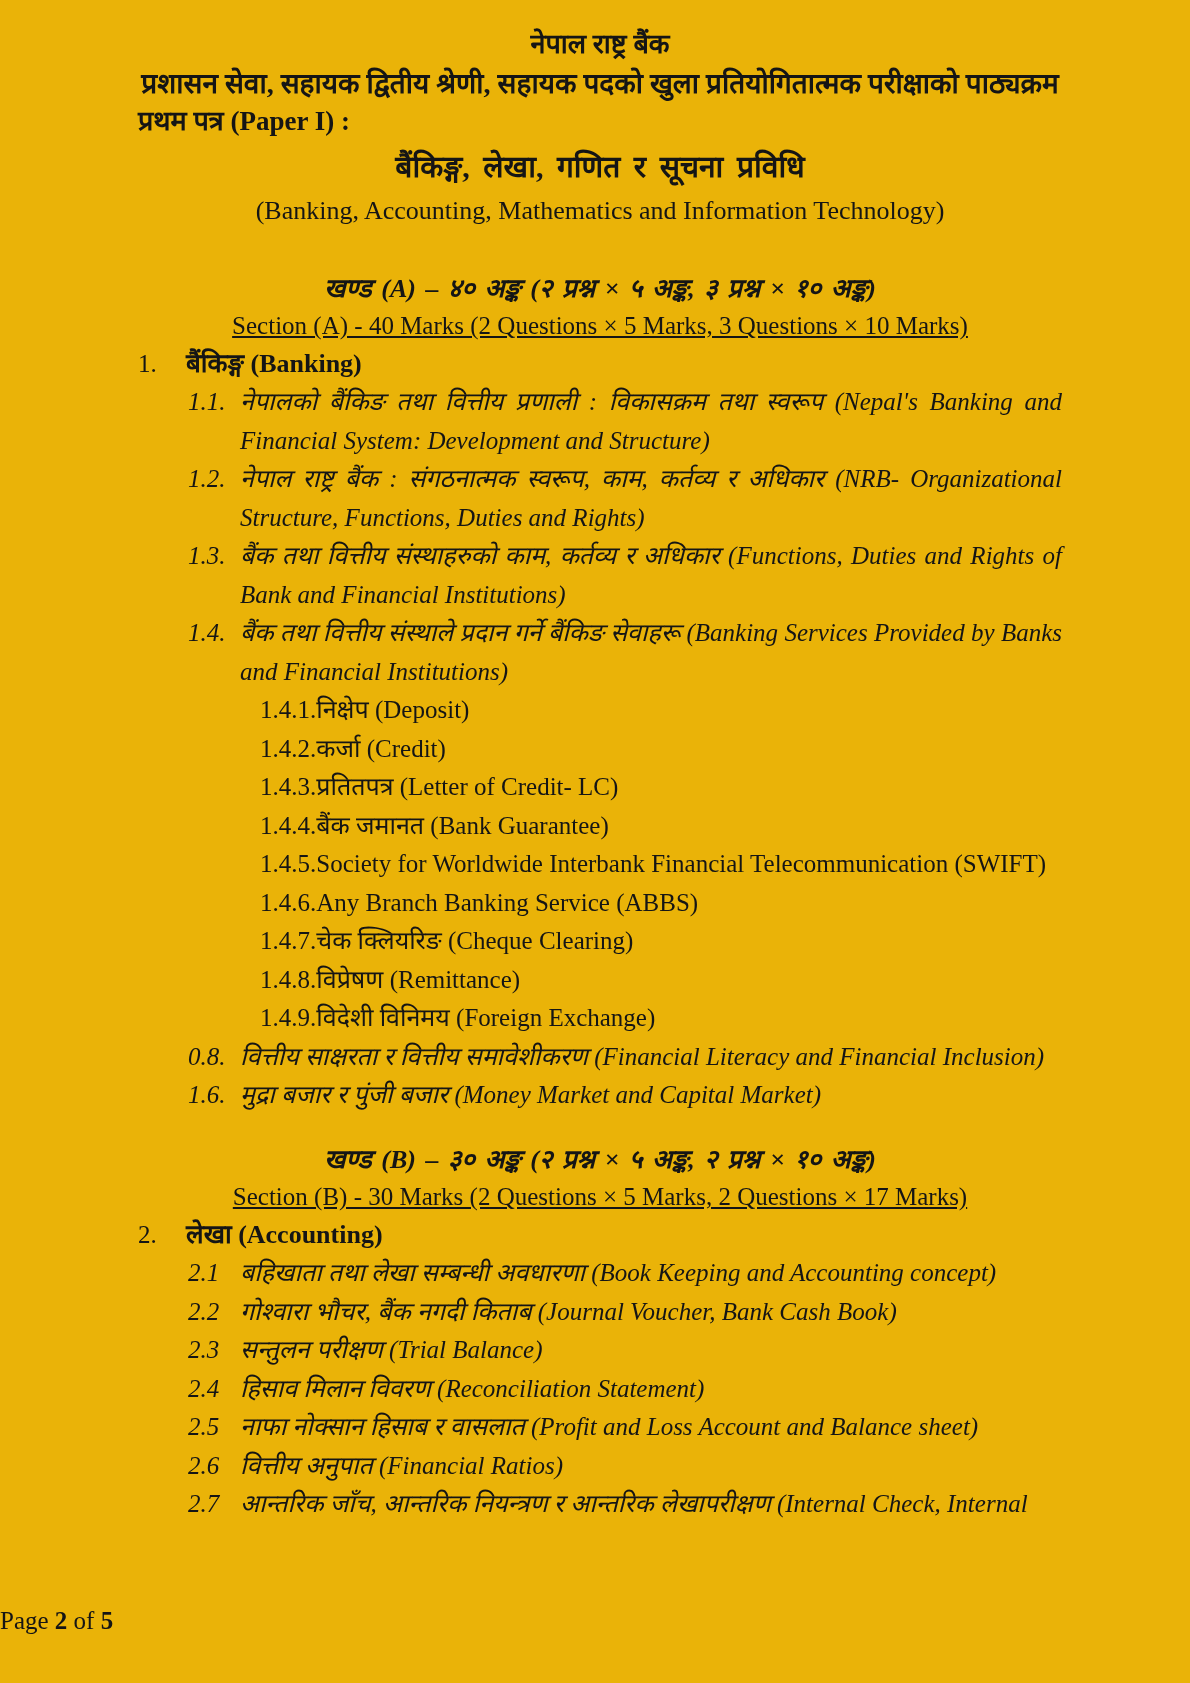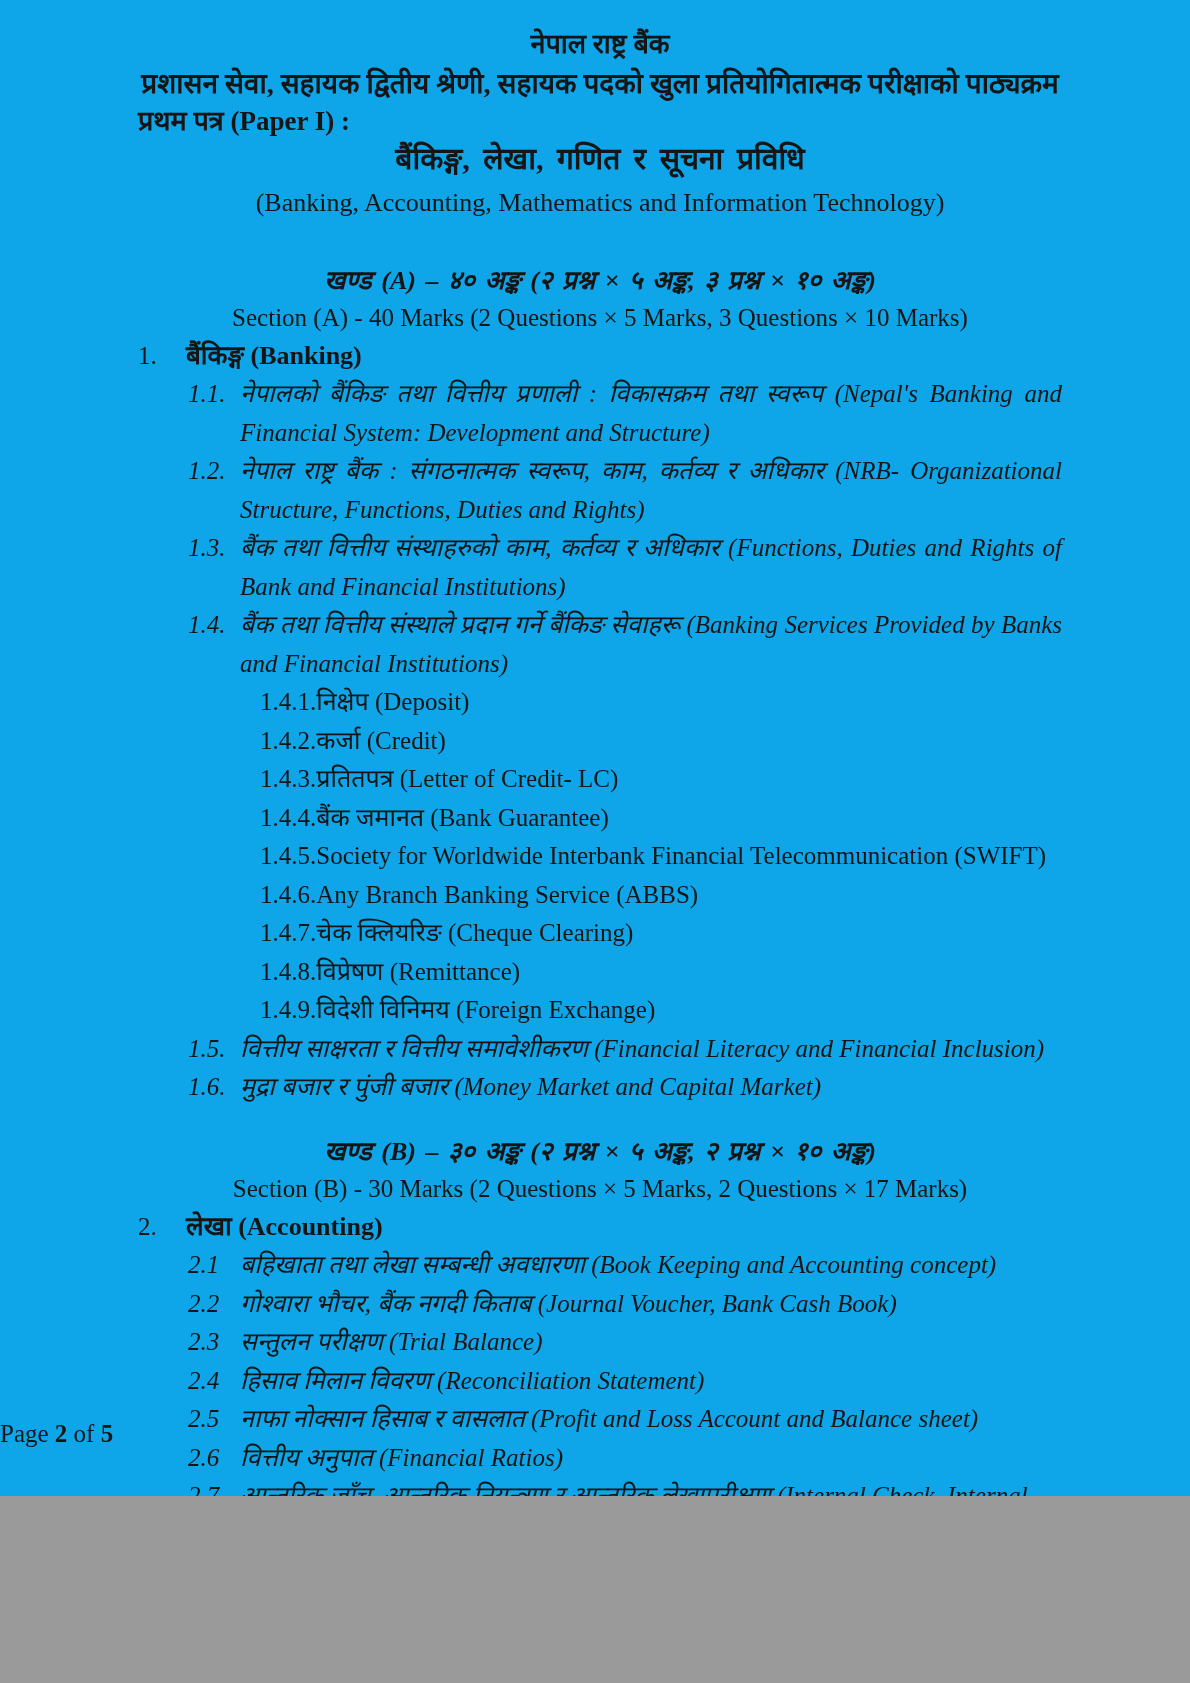--- a/index.html
+++ b/index.html
@@ -3,23 +3,23 @@
 <meta charset="utf-8">
 <style>
   html, body {
     margin: 0;
     padding: 0;
     background: #9a9a9a;
   }
   .page {
     position: relative;
     width: 1190px;
-    height: 1496px;
+    height: 1683px;
     margin: 0 auto;
-    background: #0ea5e9;
+    background: #eab308;
     box-sizing: border-box;
     padding: 26px 128px 0 138px;
     font-family: "Liberation Serif", "DejaVu Serif", serif;
     color: #151515;
     font-size: 25px;
   }
 
   .org-name {
     font-size: 27px;
     font-weight: bold;
@@ -36,20 +36,21 @@
   .paper-heading {
     font-size: 27px;
     font-weight: bold;
     text-align: left;
     line-height: 1.3;
   }
   .paper-np {
     font-size: 30px;
     font-weight: bold;
     text-align: center;
+    margin-top: 8px;
     line-height: 1.35;
     word-spacing: 6px;
   }
   .paper-en {
     font-size: 26px;
     text-align: center;
     margin-top: 6px;
     line-height: 1.4;
   }
 
@@ -60,20 +61,21 @@
     margin-top: 40px;
     line-height: 1.45;
     word-spacing: 3px;
     font-style: italic;
   }
   .sec-head-np.second { margin-top: 26px; }
   .sec-head-en {
     font-size: 25px;
     text-align: center;
     line-height: 1.5;
+    text-decoration: underline;
   }
 
   .topic {
     display: flex;
     font-weight: bold;
     font-size: 26px;
     line-height: 1.48;
   }
   .topic .num { flex: 0 0 48px; font-weight: normal; font-size: 25px; }
 
@@ -168,21 +170,21 @@
     <div class="item lvl3">
       <span class="num">1.4.8.</span>
       <span class="txt">विप्रेषण (Remittance)</span>
     </div>
     <div class="item lvl3">
       <span class="num">1.4.9.</span>
       <span class="txt">विदेशी विनिमय (Foreign Exchange)</span>
     </div>
 
     <div class="item lvl2">
-      <span class="num">1.5.</span>
+      <span class="num">0.8.</span>
       <span class="txt">वित्तीय साक्षरता र वित्तीय समावेशीकरण (Financial Literacy and Financial Inclusion)</span>
     </div>
     <div class="item lvl2">
       <span class="num">1.6.</span>
       <span class="txt">मुद्रा बजार र पुंजी बजार (Money Market and Capital Market)</span>
     </div>
   </section>
 
   <section>
     <div class="sec-head-np second">खण्ड (B) – ३० अङ्क (२ प्रश्न × ५ अङ्क, २ प्रश्न × १० अङ्क)</div>

